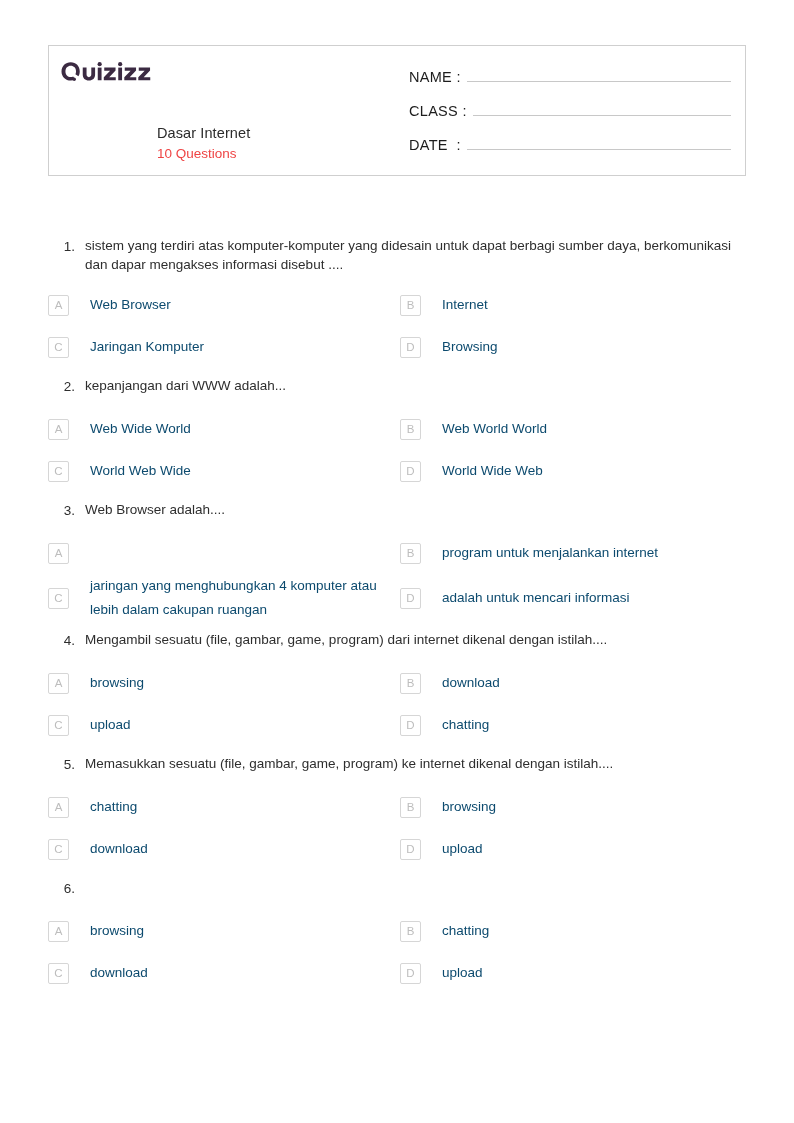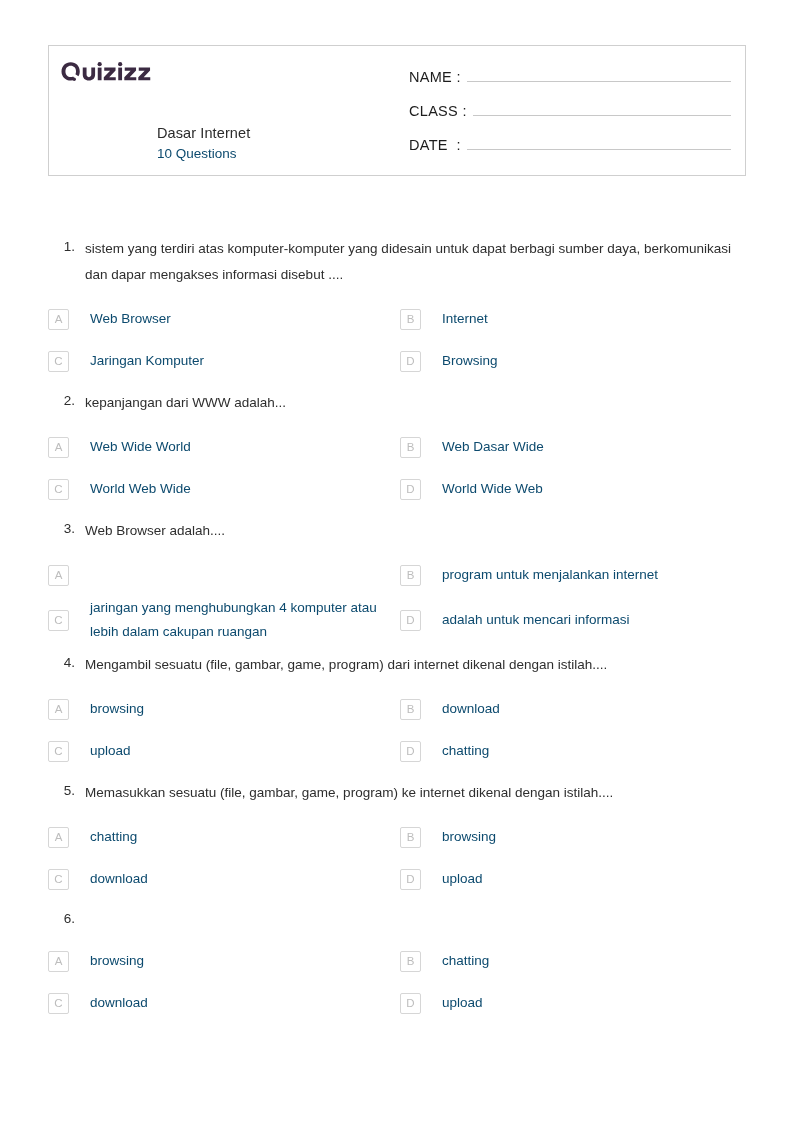--- a/index.html
+++ b/index.html
@@ -56,21 +56,21 @@
 
   .quiz-title {
     font-size: 14.5px;
     color: #2b2b2b;
     line-height: 20px;
     letter-spacing: 0.1px;
   }
 
   .quiz-count {
     font-size: 13.5px;
-    color: #0c4a6e;
+    color: #ef4444;
     line-height: 19px;
     margin-top: 1px;
   }
 
   .header-right {
     flex: 1;
     padding: 17px 14px 0 0;
     display: flex;
     flex-direction: column;
     gap: 11px;
@@ -114,21 +114,21 @@
     min-width: 37px;
     text-align: right;
     font-size: 13.5px;
     line-height: 22px;
     color: #2e2e2e;
     padding-right: 10px;
   }
 
   .q-text {
     font-size: 13.5px;
-    line-height: 26px;
+    line-height: 19px;
     color: #2e2e2e;
     max-width: 650px;
   }
 
   .options {
     display: grid;
     grid-template-columns: 352px 1fr;
     column-gap: 0;
     row-gap: 0;
   }
@@ -254,21 +254,21 @@
           <div class="q-num">2.</div>
           <div class="q-text">kepanjangan dari WWW adalah...</div>
         </div>
         <div class="options">
           <div class="option">
             <span class="opt-letter">A</span>
             <span class="opt-text">Web Wide World</span>
           </div>
           <div class="option">
             <span class="opt-letter">B</span>
-            <span class="opt-text">Web Dasar Wide</span>
+            <span class="opt-text">Web World World</span>
           </div>
           <div class="option">
             <span class="opt-letter">C</span>
             <span class="opt-text">World Web Wide</span>
           </div>
           <div class="option">
             <span class="opt-letter">D</span>
             <span class="opt-text">World Wide Web</span>
           </div>
         </div>

